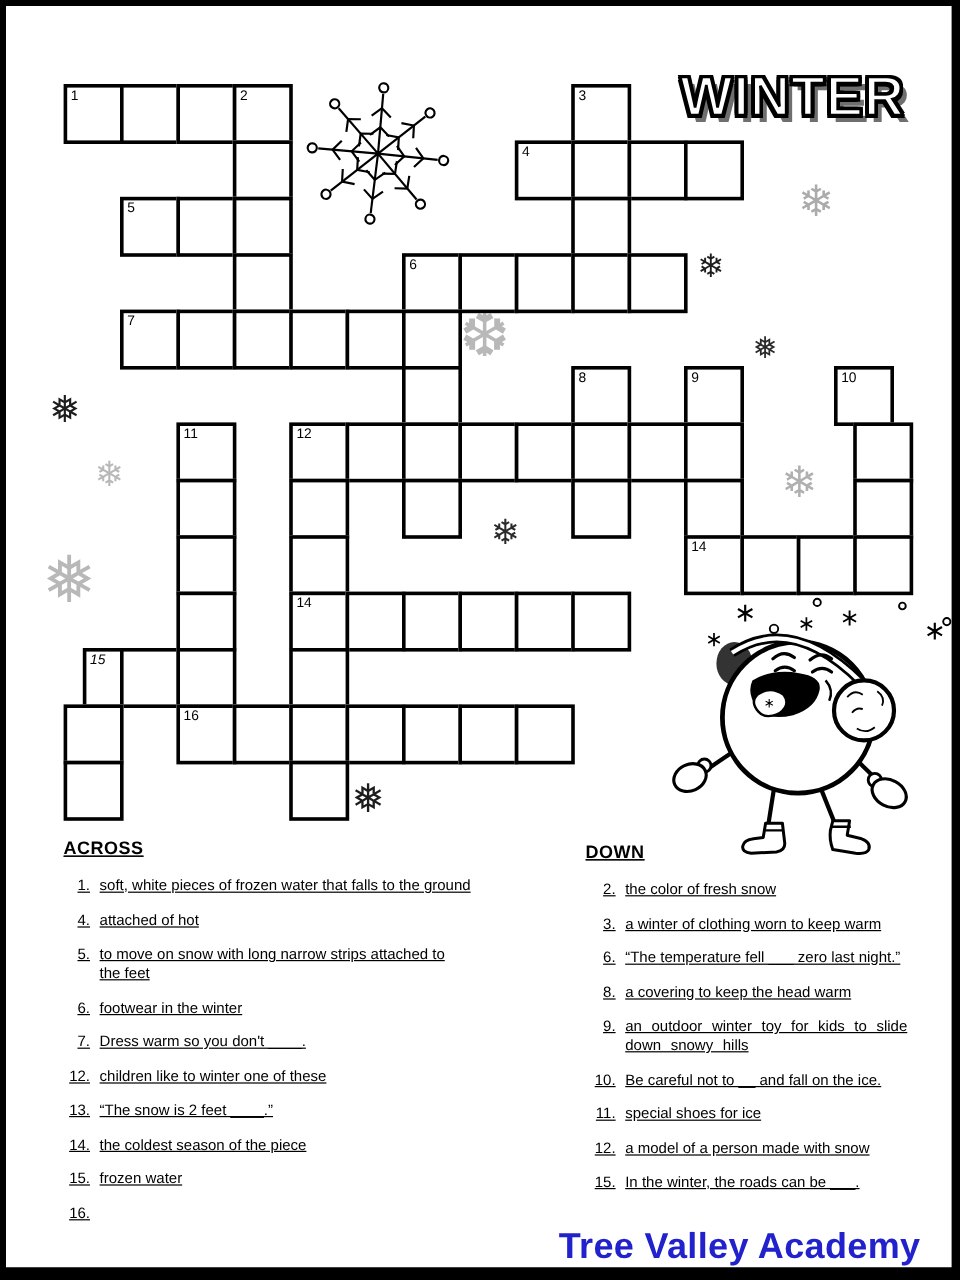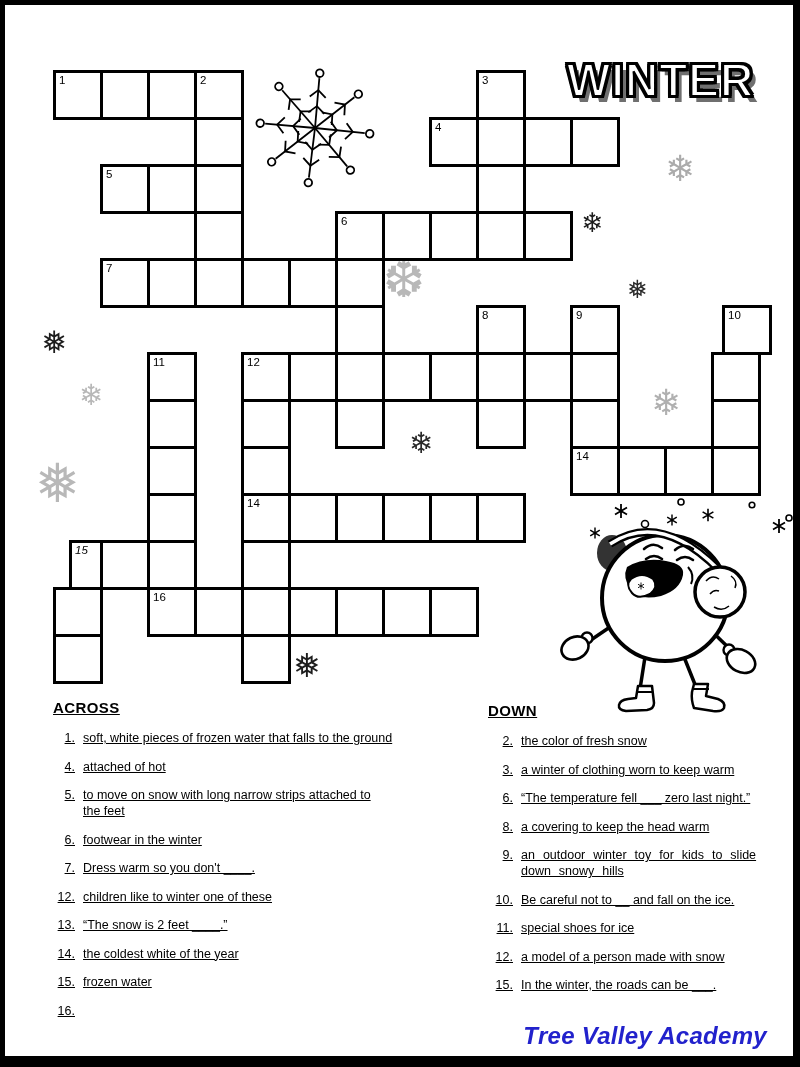--- a/index.html
+++ b/index.html
@@ -54,21 +54,21 @@
   }
   .clues.down .clue .num{flex-basis:25px;}
   .clue .ctext{
     font-size:12.5px; line-height:16px; white-space:pre-line; max-width:330px;
   }
   .clues.down .clue .ctext{max-width:276px;}
   .clues.down .clue:nth-child(5) .ctext{word-spacing:4.5px;}
   
   .brand{
     position:absolute; right:26px; top:1017px;
-    font-size:24px; font-weight:bold; letter-spacing:.3px;font-style:italic;
+    font-size:30px; font-weight:bold; letter-spacing:.3px;
   }
 </style>
 </head>
 <body>
 
 <div class="page">
 
   <div class="title">WINTER</div>
 
   <svg class="big-flake" style="left:250px; top:56px;" width="120" height="134" viewBox="0 0 120 134">
@@ -145,21 +145,21 @@
       <div class="cell" style="left: 188px; top: 188px;"></div>
       <div class="cell" style="left: 235px; top: 188px;"></div>
       <div class="cell" style="left: 282px; top: 188px;"></div>
       <div class="cell" style="left: 282px; top: 235px;"></div>
       <div class="cell" style="left: 423px; top: 235px;">
         <span class="cnum">8</span>
       </div>
       <div class="cell" style="left: 517px; top: 235px;">
         <span class="cnum">9</span>
       </div>
-      <div class="cell" style="left: 669px; top: 235px;">
+      <div class="cell" style="left: 642px; top: 235px;">
         <span class="cnum">10</span>
       </div>
       <div class="cell" style="left: 94px; top: 282px;">
         <span class="cnum">11</span>
       </div>
       <div class="cell" style="left: 188px; top: 282px;">
         <span class="cnum">12</span>
       </div>
       <div class="cell" style="left: 235px; top: 282px;"></div>
       <div class="cell" style="left: 282px; top: 282px;"></div>
@@ -290,21 +290,21 @@
         <div class="clue">
           <span class="num">12.</span>
           <span class="ctext">children like to winter one of these</span>
         </div>
         <div class="clue">
           <span class="num">13.</span>
           <span class="ctext">“The snow is 2 feet ____.”</span>
         </div>
         <div class="clue">
           <span class="num">14.</span>
-          <span class="ctext">the coldest white of the year</span>
+          <span class="ctext">the coldest season of the piece</span>
         </div>
         <div class="clue">
           <span class="num">15.</span>
           <span class="ctext">frozen water</span>
         </div>
         <div class="clue">
           <span class="num">16.</span>
         </div>
       </div>
   </div>

